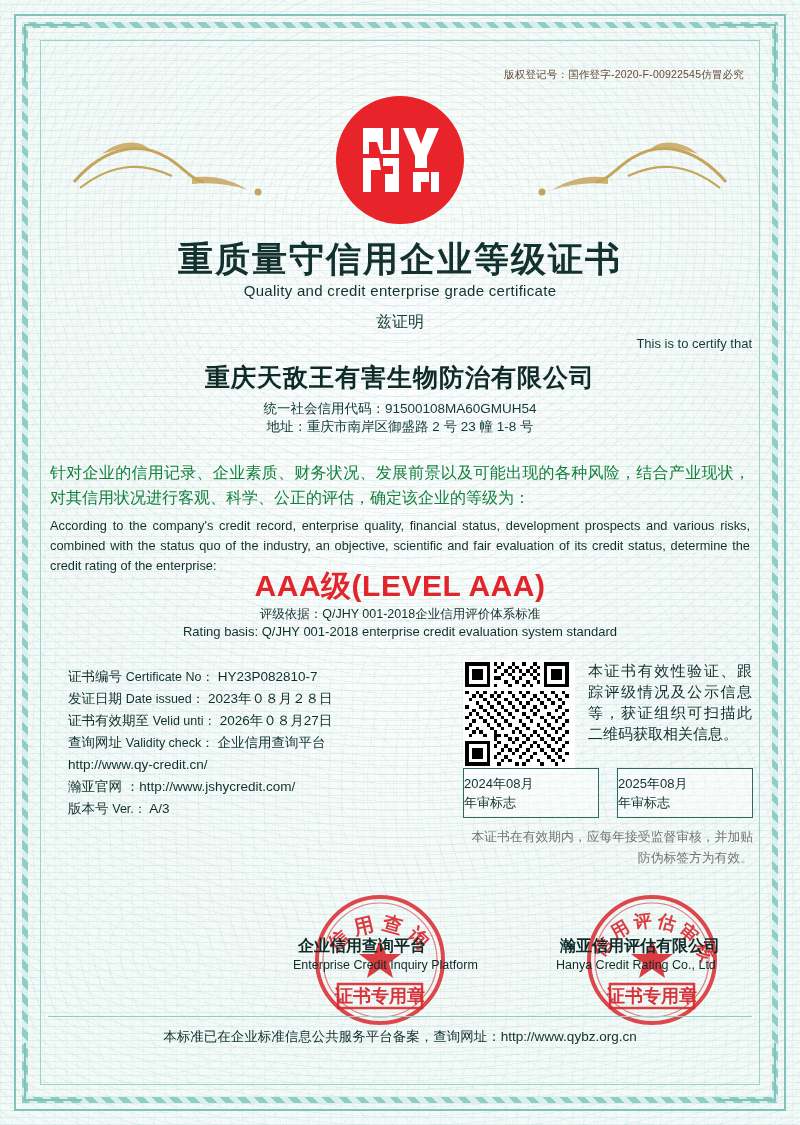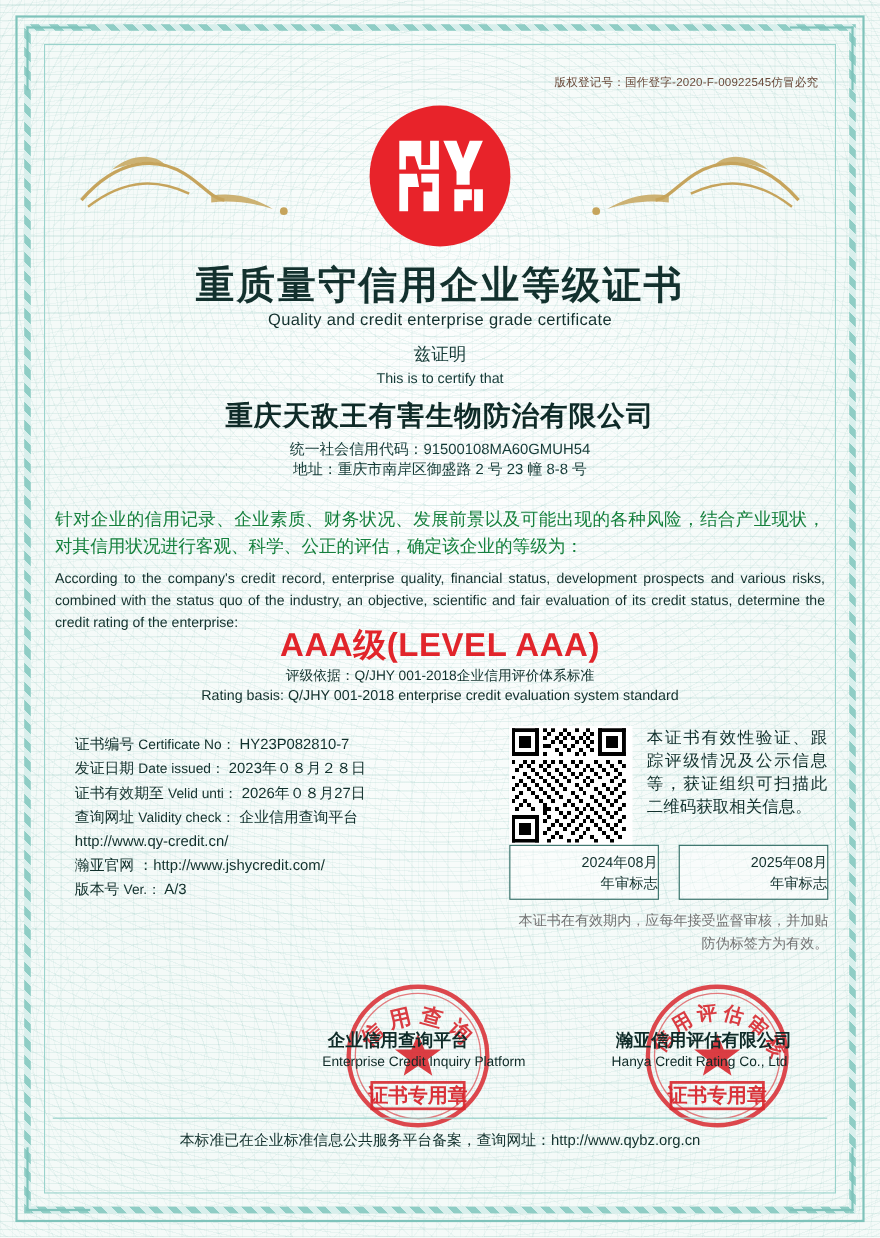--- a/index.html
+++ b/index.html
@@ -144,21 +144,21 @@
     top: 264px;
     left: 0; right: 0;
     text-align: center;
     font-size: 16px;
     color: #143a36;
   }
   .certify-en {
     position: absolute;
     top: 288px;
     left: 0; right: 0;
-    text-align: center;
+    text-align: right;
     font-size: 13px;
     color: #143a36;
   }
 
   .company {
     position: absolute;
     top: 313px;
     left: 0; right: 0;
     text-align: center;
     font-size: 25px;
@@ -277,21 +277,21 @@
     display: flex;
     gap: 18px;
   }
   .year-box {
     width: 136px;
     height: 48px;
     border: 1px solid #2d6a62;
     background: rgba(255,255,255,0.45);
     display: flex;
     flex-direction: column;
-    align-items: flex-end;
+    align-items: flex-start;
     justify-content: center;
     font-size: 13px;
     color: #11302c;
     line-height: 19px;
   }
 
   .notice {
     position: absolute;
     top: 778px;
     left: 415px;
@@ -395,21 +395,21 @@
     </div>
 
     <div class="title-cn">重质量守信用企业等级证书</div>
     <div class="title-en">Quality and credit enterprise grade certificate</div>
 
     <div class="certify-cn">兹证明</div>
     <div class="certify-en">This is to certify that</div>
 
     <div class="company">重庆天敌王有害生物防治有限公司</div>
     <div class="credit-code">统一社会信用代码：91500108MA60GMUH54</div>
-    <div class="address">地址：重庆市南岸区御盛路 2 号 23 幢 8-8 号</div>
+    <div class="address">地址：重庆市南岸区御盛路 2 号 23 幢 1-8 号</div>
 
     <div class="body-cn">针对企业的信用记录、企业素质、财务状况、发展前景以及可能出现的各种风险，结合产业现状，对其信用状况进行客观、科学、公正的评估，确定该企业的等级为：</div>
     <div class="body-en">According to the company's credit record, enterprise quality, financial status, development prospects and various risks, combined with the status quo of the industry, an objective, scientific and fair evaluation of its credit status, determine the credit rating of the enterprise:</div>
 
     <div class="level">AAA级(LEVEL AAA)</div>
 
     <div class="basis-cn">评级依据：Q/JHY 001-2018企业信用评价体系标准</div>
     <div class="basis-en">Rating basis: Q/JHY 001-2018 enterprise credit evaluation system standard</div>
 
     <div class="details">

